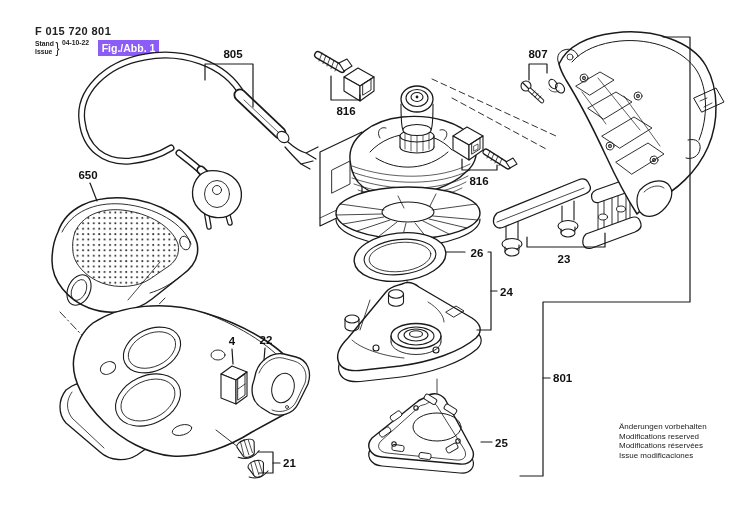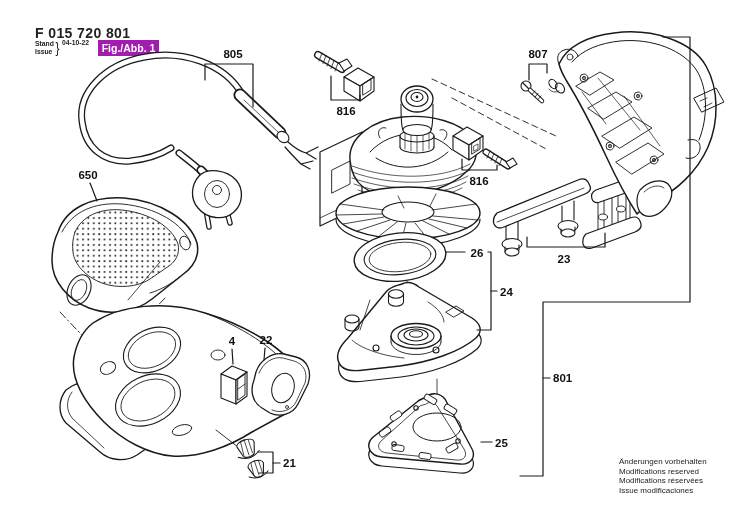--- a/index.html
+++ b/index.html
@@ -1,25 +1,25 @@
 <!DOCTYPE html>
 <html><head>
 <meta charset="utf-8">
 <style>
   html,body{margin:0;padding:0;background:#fff;}
   .canvas{position:relative;width:730px;height:516px;background:#ffffff;overflow:hidden;
           font-family:"Liberation Sans","DejaVu Sans",sans-serif;color:#1a1a1a;}
-  .hdr-part{position:absolute;left:35px;top:25px;font-size:14px;letter-spacing:.4px;font-weight:bold;color:#222;}
+  .hdr-part{position:absolute;left:35px;top:25px;font-size:11px;letter-spacing:.4px;font-weight:bold;color:#222;}
   .hdr-stand{position:absolute;left:35px;top:39px;display:flex;align-items:center;font-size:6.8px;color:#222;}
   .hdr-stand .col{display:flex;flex-direction:column;line-height:7.2px;font-weight:bold;}
   .hdr-stand .brace{font-size:15px;font-weight:400;margin:0 2px 0 1px;transform:scaleX(.8);}
   .hdr-stand .date{font-size:6.8px;font-weight:bold;align-self:flex-start;}
-  .fig-badge{position:absolute;left:98px;top:40px;width:61px;height:16px;background:#a21caf;
+  .fig-badge{position:absolute;left:98px;top:40px;width:61px;height:16px;background:#8b5cf6;
              color:#ffffff;font-size:10.5px;font-weight:bold;display:flex;align-items:center;justify-content:center;}
-  .legal{position:absolute;left:619px;top:457px;font-size:8px;line-height:9.7px;color:#222;}
+  .legal{position:absolute;left:619px;top:422px;font-size:8px;line-height:9.7px;color:#222;}
   svg{position:absolute;left:0;top:0;}
   svg text{font-family:"Liberation Sans","DejaVu Sans",sans-serif;font-weight:bold;font-size:11.5px;fill:#111;}
 </style>
 </head>
 <body>
 
 <div class="canvas">
 
   <div class="hdr-part">F 015 720 801</div>
   <div class="hdr-stand">

